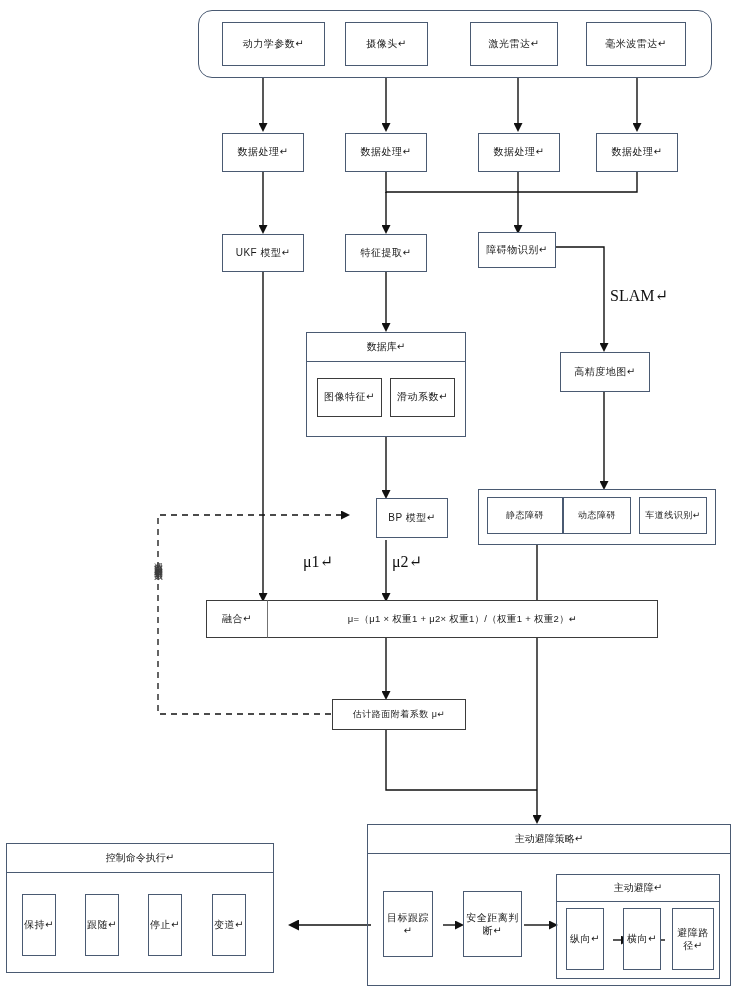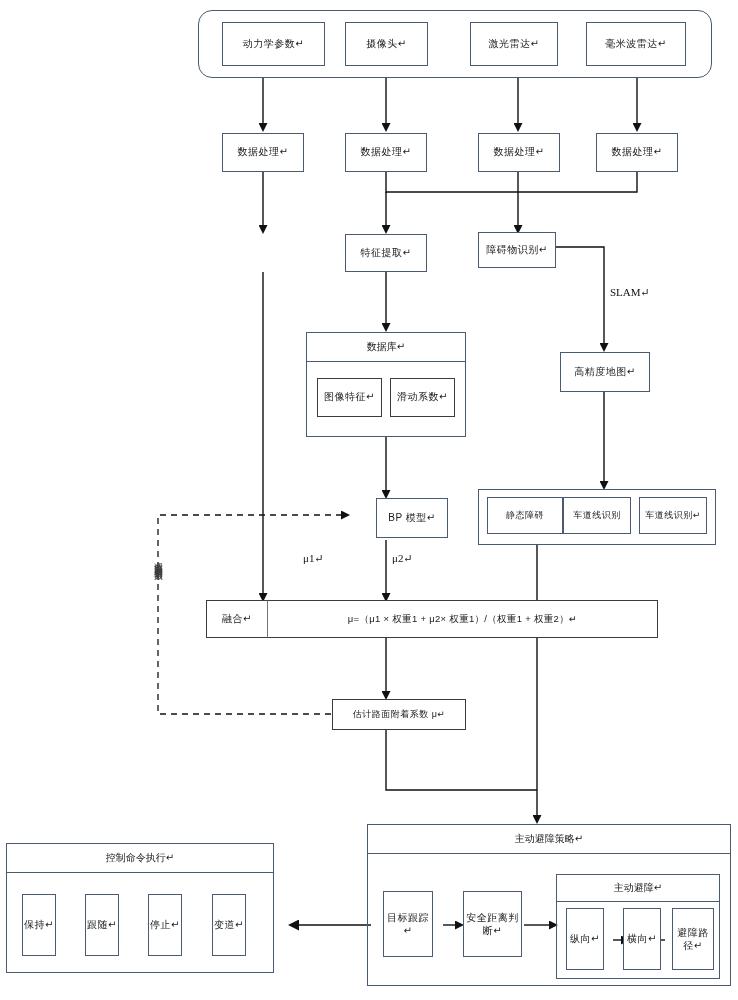--- a/index.html
+++ b/index.html
@@ -15,21 +15,21 @@
   .grp{position:absolute;box-sizing:border-box;background:transparent;
        border:1px solid #4a5a72;}
   .grp-round{border-radius:14px;}
   .grp-title{position:absolute;left:0;right:0;top:0;height:28px;
              display:flex;align-items:center;justify-content:center;
              font-size:10px;border-bottom:1px solid #4a5a72;}
   .vtext{writing-mode:vertical-rl;text-orientation:upright;
          letter-spacing:1px;font-size:8.5px;color:#3c3c3c;}
   .vstack{display:flex;flex-direction:column;align-items:center;
           justify-content:center;line-height:1.35;}
-  .label{position:absolute;font-size:11px;color:#111;
+  .label{position:absolute;font-size:16px;color:#111;
          font-family:"Liberation Serif","DejaVu Serif",serif;}
   .formula{font-size:9.5px;letter-spacing:.3px;white-space:nowrap;}
   svg.wires{position:absolute;left:0;top:0;width:738px;height:1000px;
             pointer-events:none;}
 </style>
 </head>
 <body>
 
 <div id="canvas">
 
@@ -95,20 +95,21 @@
   <div class="node" style="left:345px;top:22px;width:83px;height:44px;">摄像头↵</div>
   <div class="node" style="left:222px;top:22px;width:103px;height:44px;">动力学参数↵</div>
   <div class="node" style="left:470px;top:22px;width:88px;height:44px;">激光雷达↵</div>
   <div class="node" style="left:586px;top:22px;width:100px;height:44px;">毫米波雷达↵</div>
 
   <div class="node" style="left:222px;top:133px;width:82px;height:39px;">数据处理↵</div>
   <div class="node" style="left:345px;top:133px;width:82px;height:39px;">数据处理↵</div>
   <div class="node" style="left:478px;top:133px;width:82px;height:39px;">数据处理↵</div>
   <div class="node" style="left:596px;top:133px;width:82px;height:39px;">数据处理↵</div>
 
+  <div class="node" style="left:222px;top:234px;width:82px;height:38px;">UKF 模型↵</div>
   <div class="node" style="left:345px;top:234px;width:82px;height:38px;">特征提取↵</div>
   <div class="node" style="left:478px;top:232px;width:78px;height:36px;">障碍物识别↵</div>
 
   <div class="label" style="left:610px;top:286px;">SLAM↵</div>
 
   <div class="node" style="left:560px;top:352px;width:90px;height:40px;">高精度地图↵</div>
 
   <div class="grp dark" style="left:306px;top:332px;width:160px;height:105px;">
     <div class="grp-title" style="border-bottom:1px solid #4a5a72;">数据库↵</div>
   </div>
@@ -126,21 +127,21 @@
 
   <div style="position:absolute;left:152px;top:556px;width:14px;height:130px;
               display:flex;align-items:flex-start;justify-content:center;">
     <span class="vtext">调整路面附着判别系数↵</span>
   </div>
 
   <div class="node dark" style="left:332px;top:699px;width:134px;height:31px;font-size:9px;">估计路面附着系数 μ↵</div>
 
   <div class="grp" style="left:478px;top:489px;width:238px;height:56px;"></div>
   <div class="node" style="left:487px;top:497px;width:76px;height:37px;font-size:9px;text-align:center;">静态障碍</div>
-  <div class="node" style="left:563px;top:497px;width:68px;height:37px;font-size:9px;">车道线识别</div>
+  <div class="node" style="left:563px;top:497px;width:68px;height:37px;font-size:9px;">动态障碍</div>
   <div class="node" style="left:639px;top:497px;width:68px;height:37px;font-size:9px;">车道线识别↵</div>
 
   <div class="grp" style="left:6px;top:843px;width:268px;height:130px;">
     <div class="grp-title">控制命令执行↵</div>
   </div>
   <div class="node vstack" style="left:22px;top:894px;width:34px;height:62px;">保持↵</div>
   <div class="node vstack" style="left:85px;top:894px;width:34px;height:62px;">跟随↵</div>
   <div class="node vstack" style="left:148px;top:894px;width:34px;height:62px;">停止↵</div>
   <div class="node vstack" style="left:212px;top:894px;width:34px;height:62px;">变道↵</div>
 

